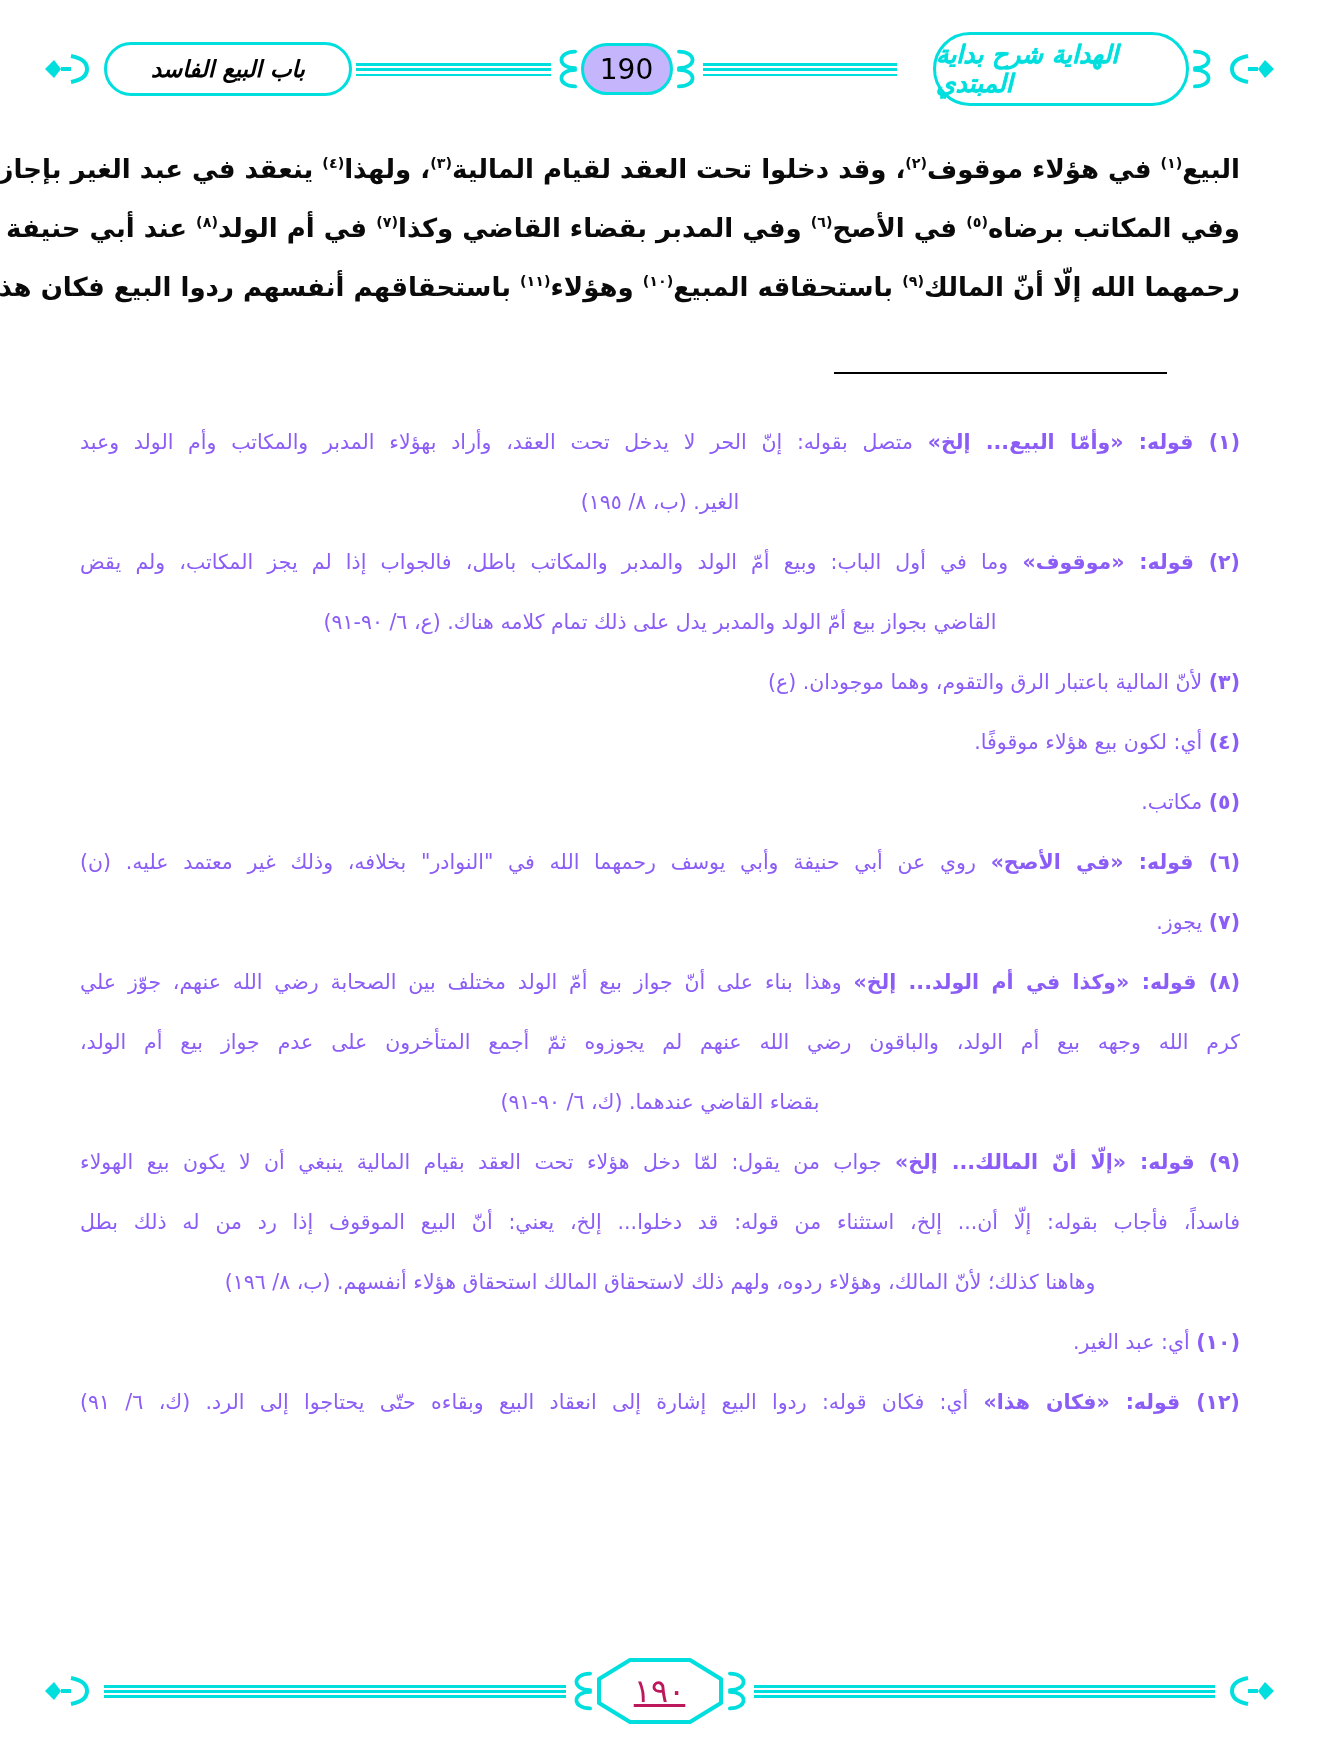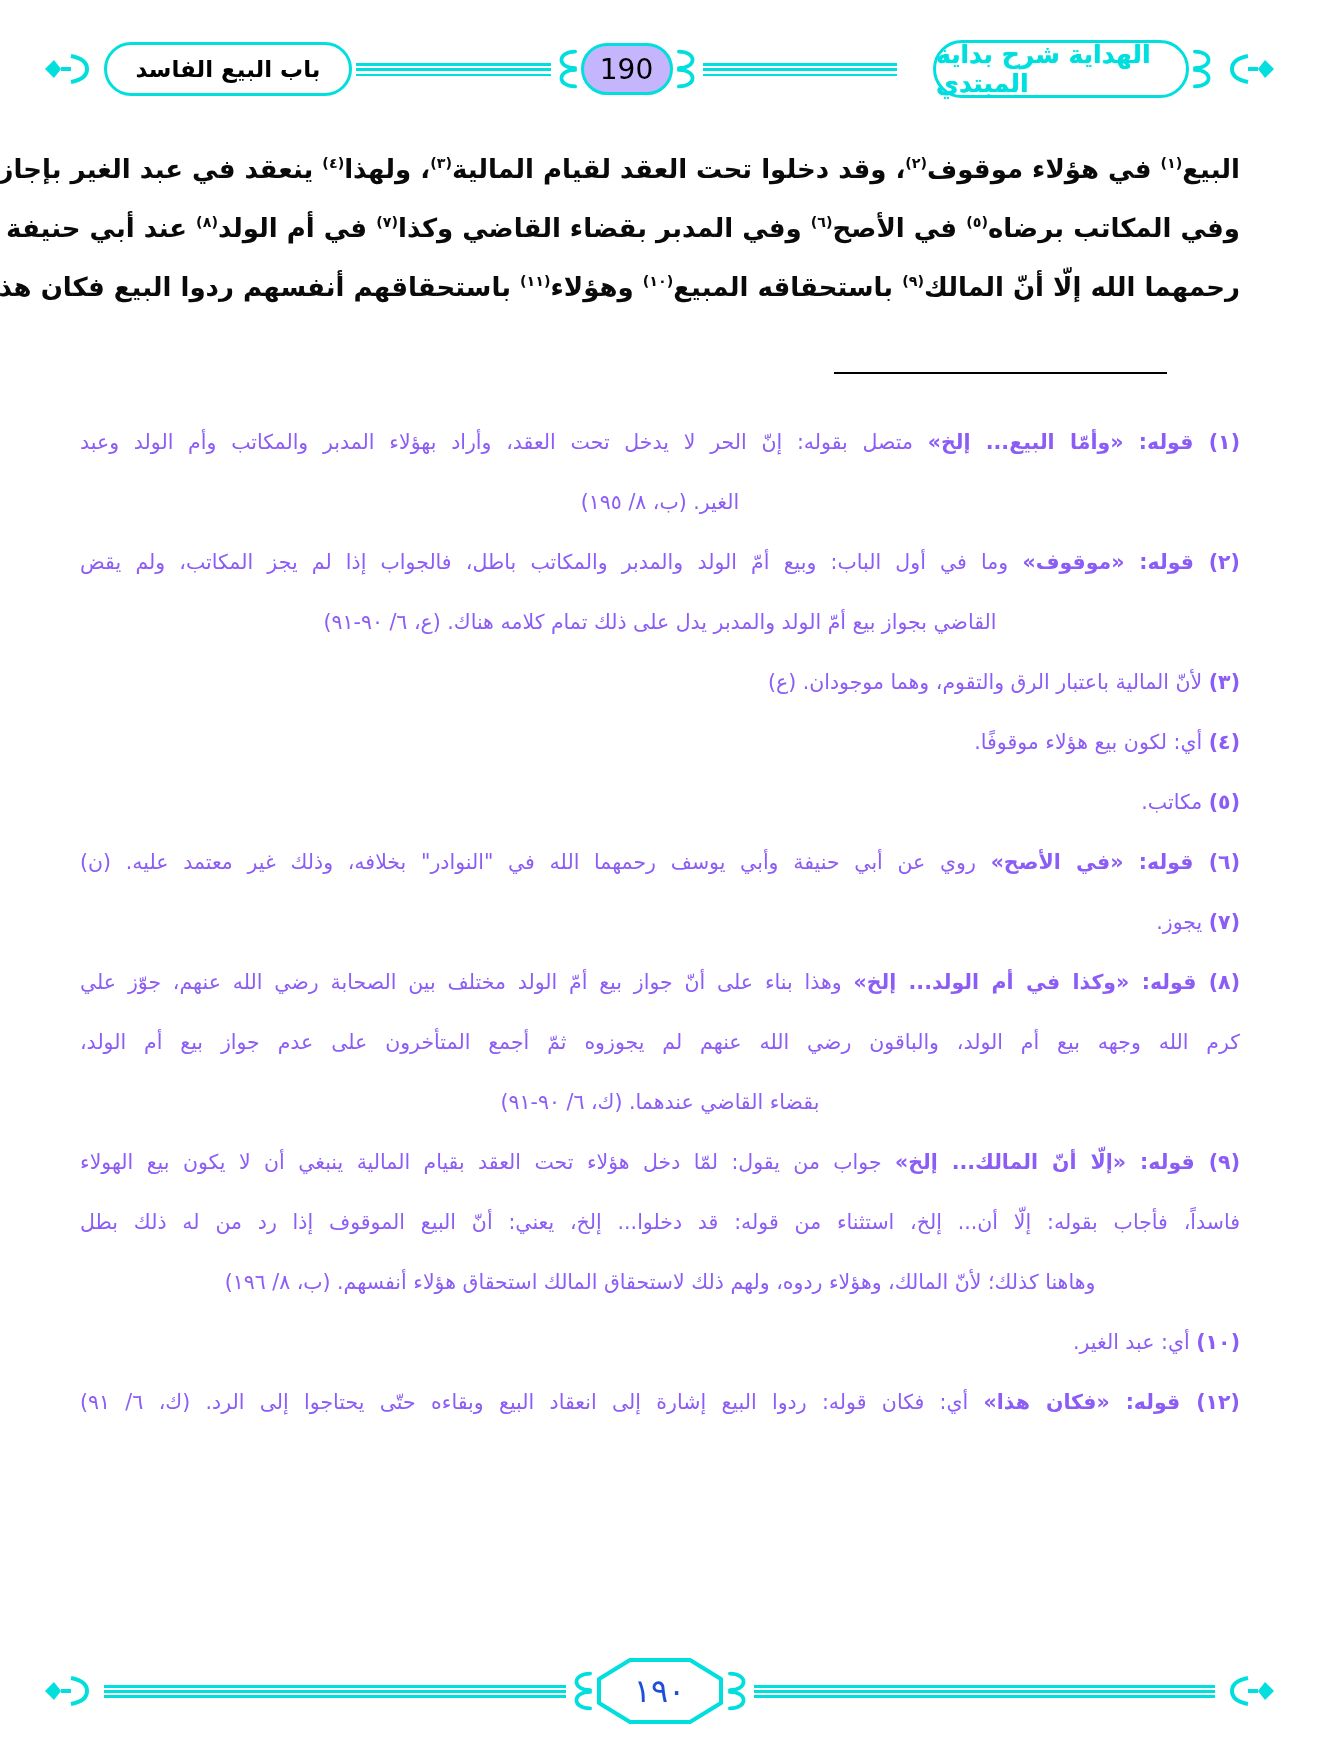--- a/index.html
+++ b/index.html
@@ -10,37 +10,37 @@
   
   .band{position:absolute;left:42px;right:42px;display:flex;align-items:center;gap:4px;}
   .header-band{top:36px;height:66px;}
   .footer-band{top:1656px;height:70px;}
   .rule{flex:1;height:13px;min-width:30px;
         background:linear-gradient(to bottom,
           var(--accent) 0 2.5px, transparent 2.5px 5.2px,
           var(--accent) 5.2px 7.8px, transparent 7.8px 10.5px,
           var(--accent) 10.5px 13px);}
   .capsule{border:3px solid var(--accent);border-radius:40px;background:#fff;
-           display:flex;align-items:center;justify-content:center;box-sizing:border-box;}
+           display:flex;align-items:center;justify-content:center;box-sizing:border-box;font-style:italic;}
   .capsule.chapter{width:248px;height:54px;font-weight:bold;font-size:23px;color:#000;}
-  .capsule.book{width:256px;height:58px;color:var(--accent);font-weight:bold;font-size:25px;
+  .capsule.book{width:256px;height:74px;color:var(--accent);font-weight:bold;font-size:25px;
                 text-shadow:0 0 1px var(--accent);margin-left:32px;}
   .badge{border:3px solid var(--accent);border-radius:28px;background:#c4b5fd;width:92px;height:52px;
          display:flex;align-items:center;justify-content:center;font-size:28px;color:#000;box-sizing:border-box;}
   .knot{width:22px;height:44px;flex:0 0 auto;}
   .knot path{stroke:var(--accent);fill:none;stroke-width:4;stroke-linecap:round;}
   .finial{width:58px;height:44px;flex:0 0 auto;}
   .finial .st{fill:none;stroke:var(--accent);stroke-width:4;}
   .finial .fil{fill:var(--accent);}
   .finial.flip{transform:scaleX(-1);}
   .octagon-wrap{position:relative;width:128px;height:68px;flex:0 0 auto;}
   .octagon-wrap svg{position:absolute;inset:0;}
   .octagon-wrap .oct{fill:#fff;stroke:var(--accent);stroke-width:4;}
   .octagon-num{position:absolute;inset:0;display:flex;align-items:center;justify-content:center;
-               font-size:32px;color:#1d4ed8;}
+               font-size:32px;color:#be185d;text-decoration:underline;}
 
   
   .main-text{position:absolute;top:134px;right:79px;left:80px;direction:rtl;
              font-size:26px;font-weight:bold;color:#0a0a0a;}
   .main-line{height:59px;line-height:59px;white-space:nowrap;}
   .sup{font-size:0.55em;vertical-align:super;letter-spacing:0;}
 
   .fn-sep{position:absolute;top:372px;right:152px;width:333px;height:2px;background:#000;}
 
   .footnotes{position:absolute;top:412px;right:79px;left:80px;direction:rtl;

